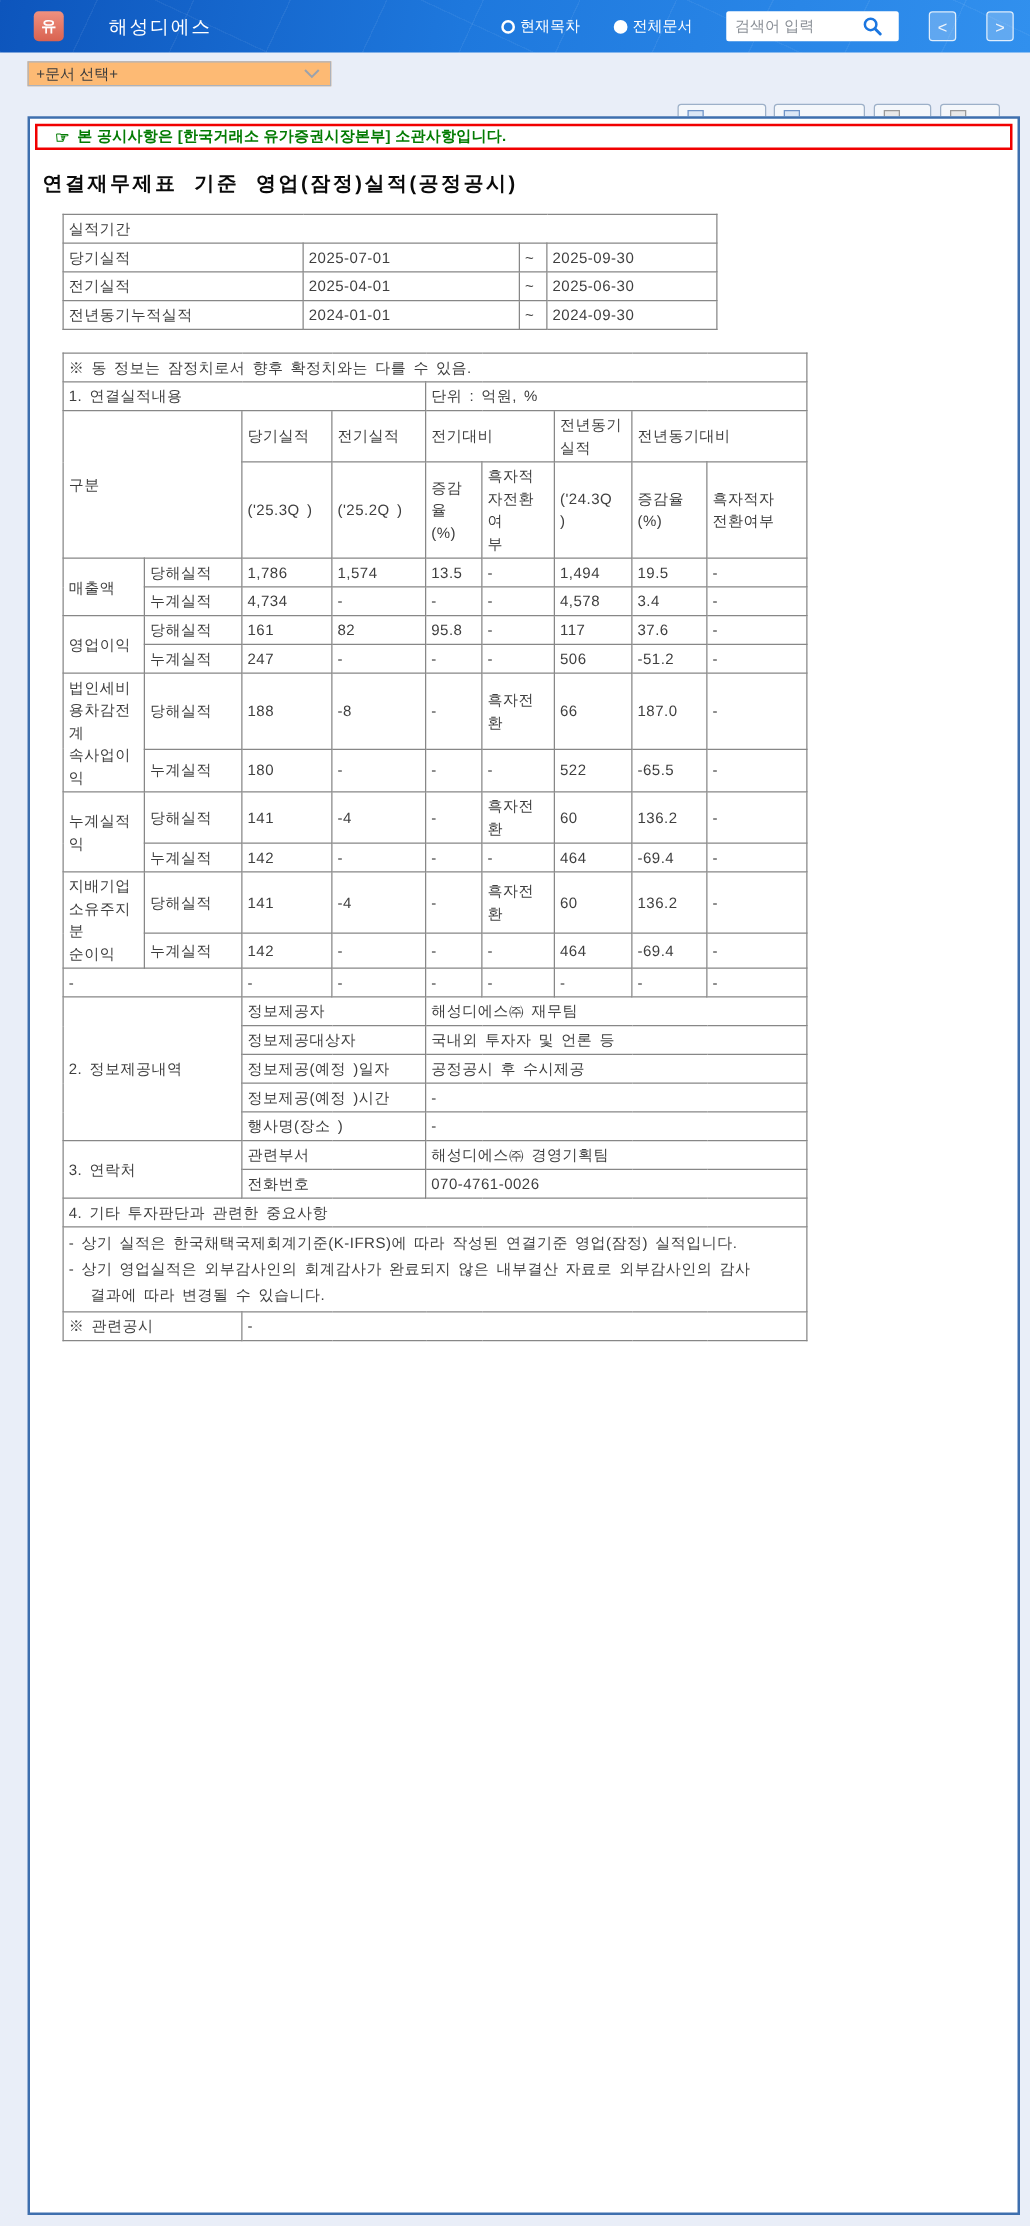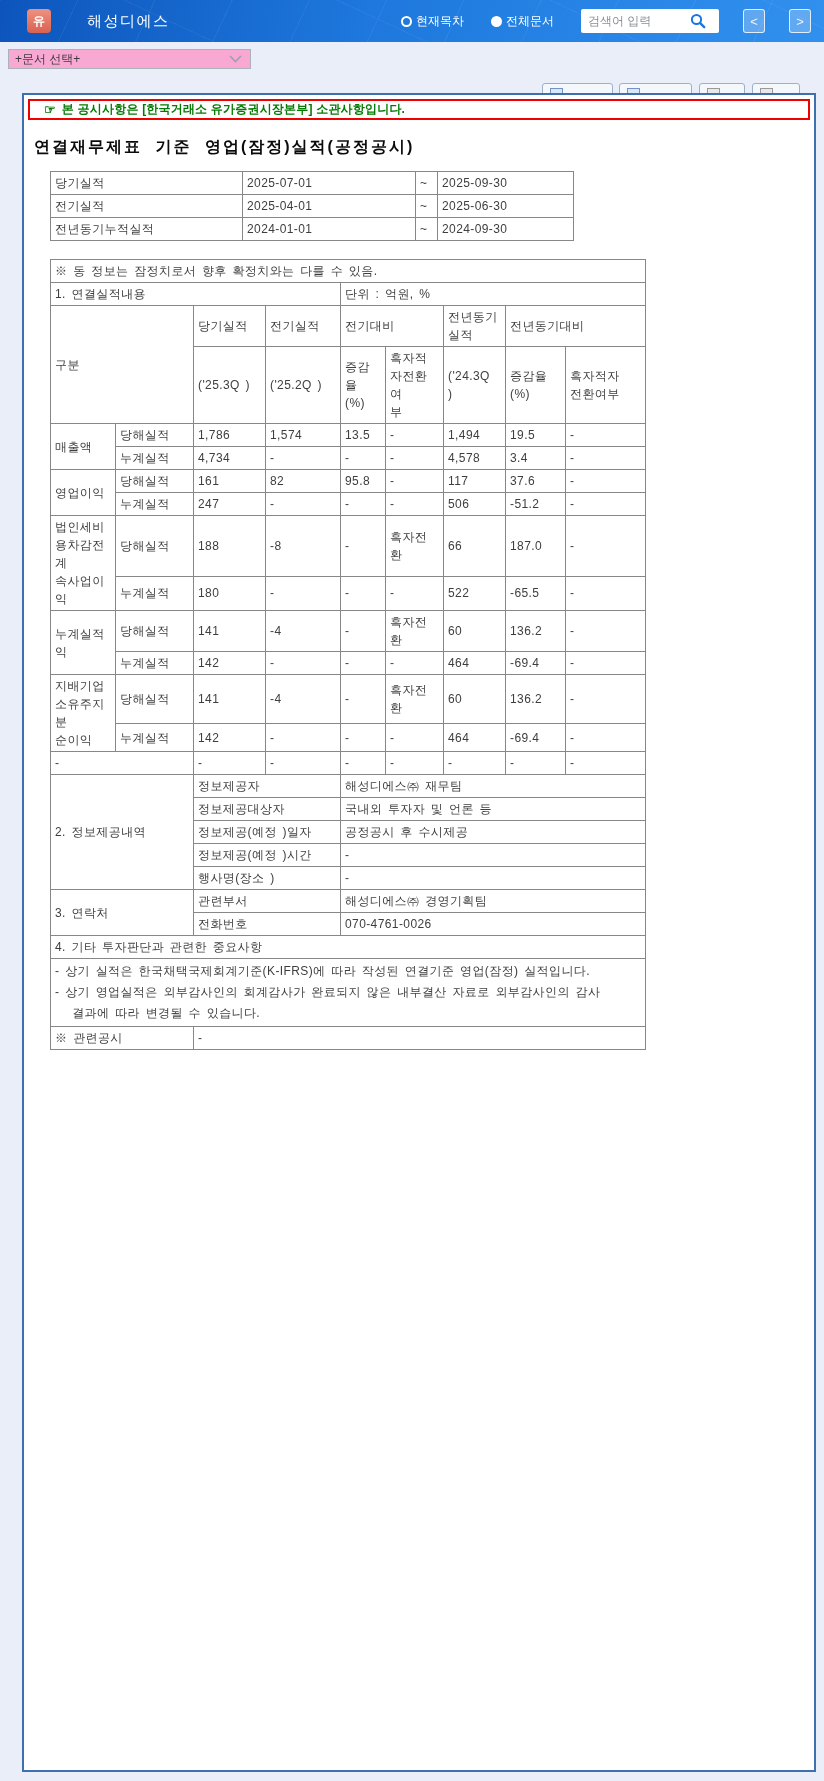--- a/index.html
+++ b/index.html
@@ -25,21 +25,21 @@
   .searchbox { width:138px; height:24px; background:#fff; border-radius:2px;
     display:flex; align-items:center; padding:0 5px 0 7px; }
   .searchbox input { border:0; outline:0; width:102px; font-size:12px; color:#333;
     font-family:"Liberation Sans", sans-serif; }
   .searchbox input::placeholder { color:#8a8f96; }
   .navbtn { width:22px; height:24px; border:1px solid rgba(255,255,255,.8);
     background:rgba(255,255,255,.24); border-radius:3px; color:#eff4fb; font-size:13px;
     display:flex; align-items:center; justify-content:center; cursor:pointer; }
 
   
-  .doc-select { position:absolute; left:8px; top:49px; width:243px; height:20px; background:#f9a8d4;
+  .doc-select { position:absolute; left:22px; top:49px; width:243px; height:20px; background:#fdba74;
     border:1px solid #acb2bc; display:flex; align-items:center; justify-content:space-between;
     padding:0 8px 0 6px; font-size:12px; color:#3c3c3c; cursor:pointer; z-index:1; }
 
   
   .toolbtn { position:absolute; top:83px; height:26px; background:#f4f7fb;
     border:1px solid #9db0c8; border-radius:3px; z-index:1; display:flex; }
   .tb-icon { width:13px; height:11px; margin:4px 0 0 7px; background:#dbe7f6; border:1px solid #6f94c8; }
   .tb-icon.gray { background:#e9e9e9; border-color:#9a9a9a; }
   .tb1{left:542px;width:71px} .tb2{left:619px;width:73px} .tb3{left:699px;width:46px} .tb4{left:752px;width:48px}
 
@@ -118,20 +118,23 @@
   <div class="page-title">연결재무제표 기준 영업(잠정)실적(공정공시)</div>
 
   <table class="period-table">
     <colgroup>
         <col style="width:192px">
         <col style="width:173px">
         <col style="width:22px">
         <col style="width:136px">
       </colgroup>
     <tbody id="period-body">
+      <tr>
+        <td colspan="4">실적기간</td>
+      </tr>
     <tr>
           <td>당기실적</td>
           <td>2025-07-01</td>
           <td>~</td>
           <td>2025-09-30</td>
         </tr>
         <tr>
           <td>전기실적</td>
           <td>2025-04-01</td>
           <td>~</td>

